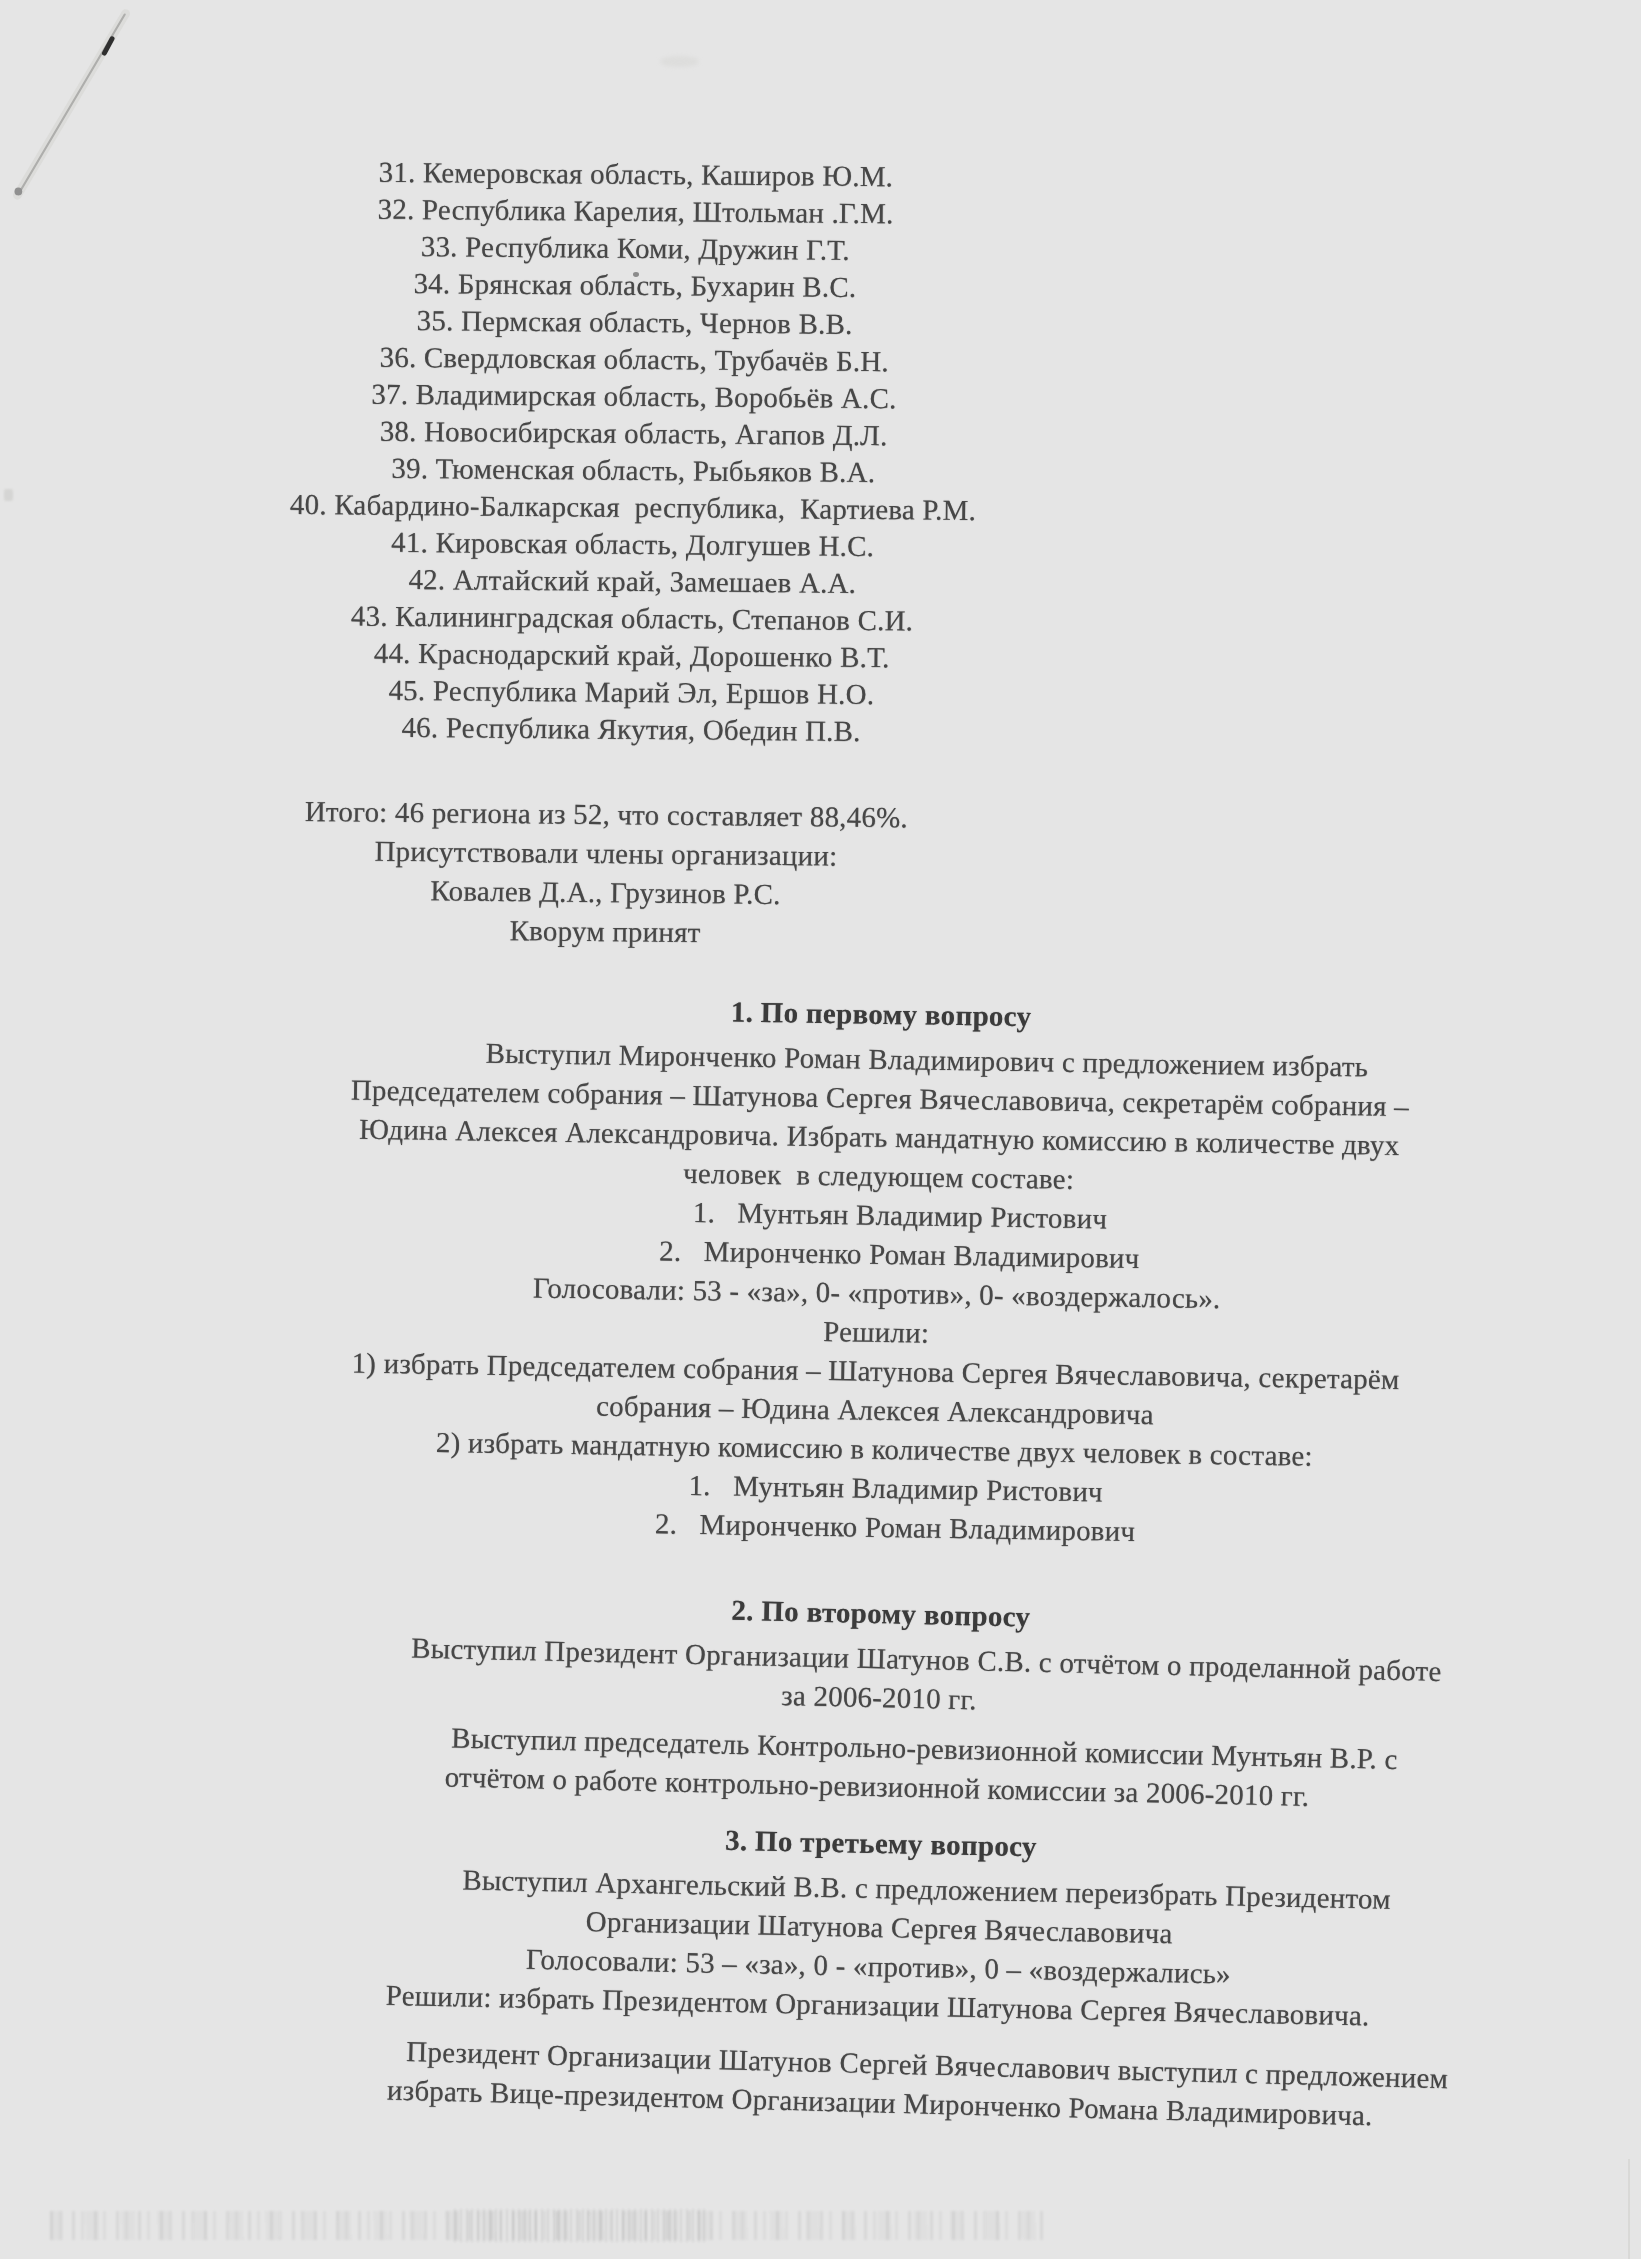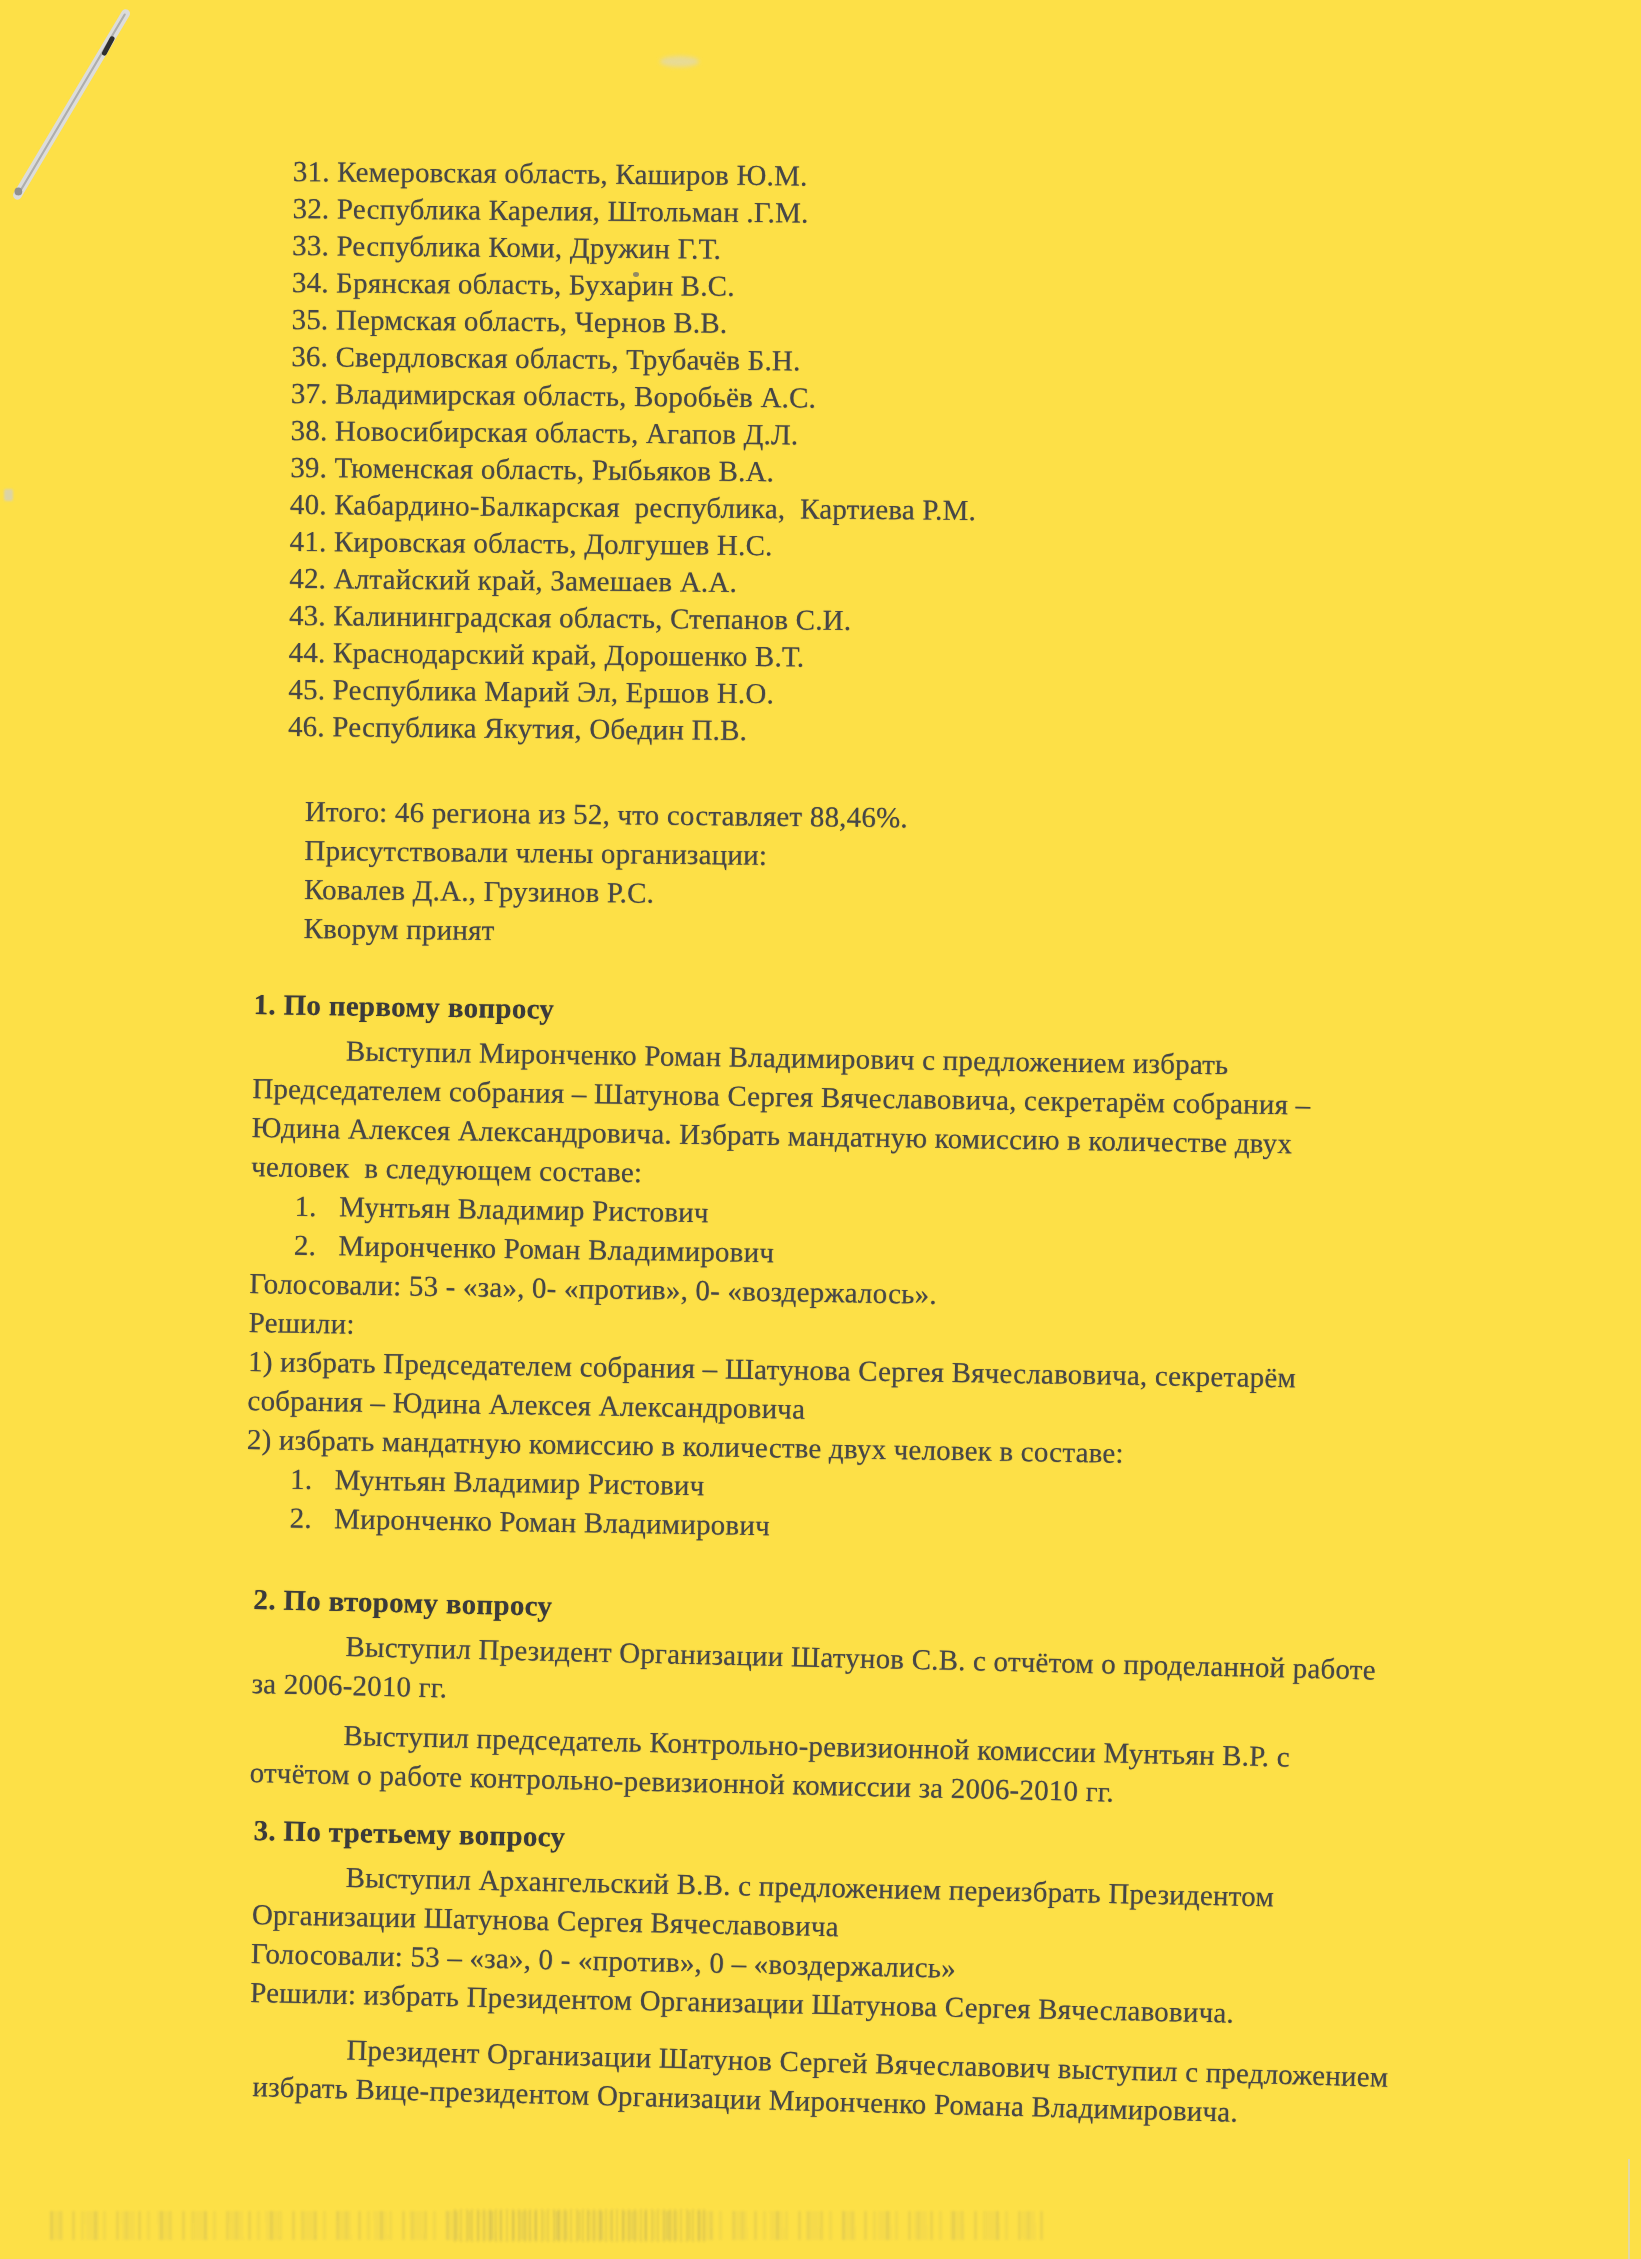--- a/index.html
+++ b/index.html
@@ -2,21 +2,21 @@
 <html lang="ru"><head>
 <meta charset="utf-8">
 <style>
   html,body{margin:0;padding:0;}
   body{
     width:1641px;height:2259px;position:relative;overflow:hidden;
     background:#fbfbf9;
     font-family:"Liberation Serif","DejaVu Serif",serif;
     color:#474747;
   }
-  .page{position:absolute;inset:0;background:#fde047;}
+  .page{position:absolute;inset:0;background:#e5e5e5;text-align:center;}
   .content-block{position:absolute;transform-origin:left top;}
   .line{
     white-space:pre-wrap;
     font-size:29px;
     text-shadow:0 0 1px rgba(70,70,70,.45), 0.4px 0.4px 0 rgba(90,90,90,.25);
     letter-spacing:0.2px;
   }
   .attendees{left:293px;top:153px;transform:rotate(.5deg);}
   .attendees .line{line-height:37px;}
   .summary{left:305px;top:792px;transform:rotate(.6deg);}

